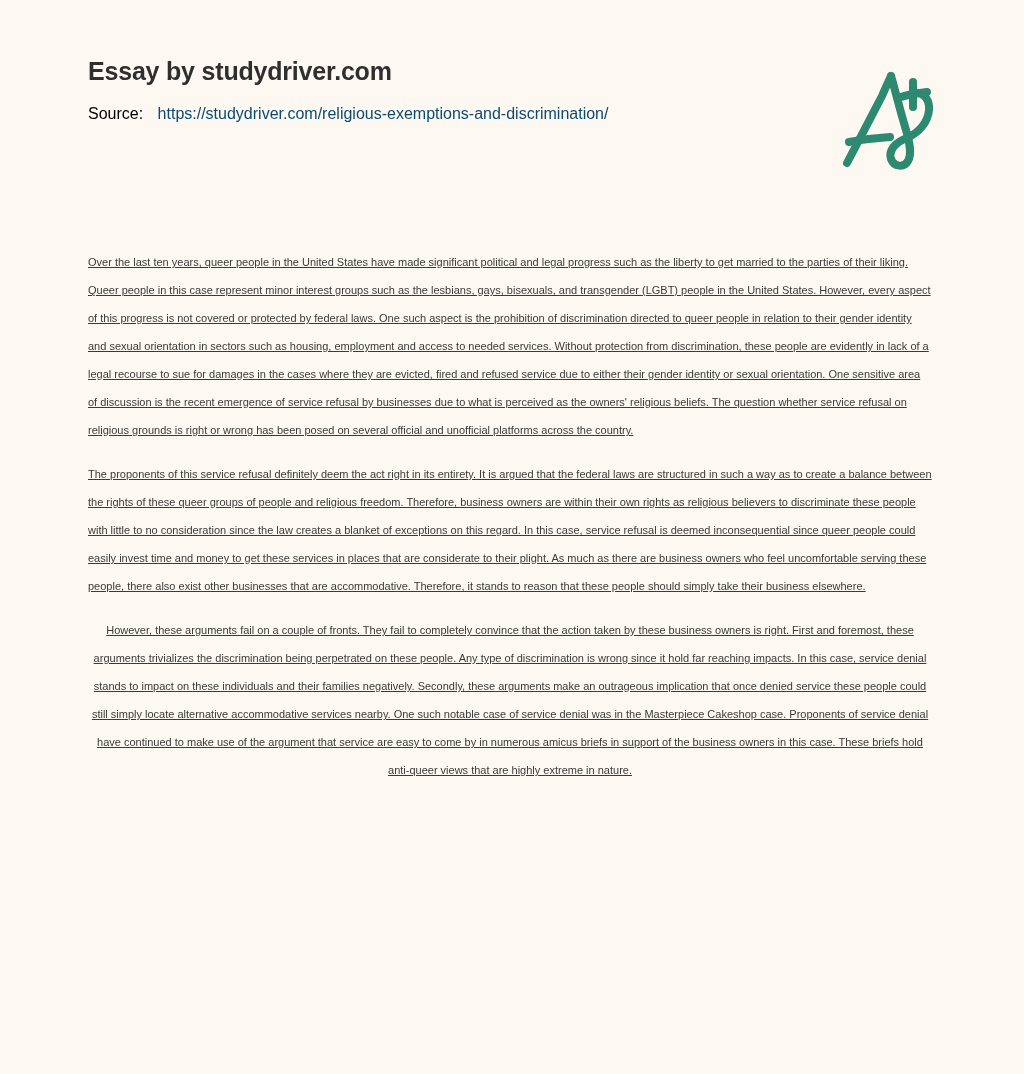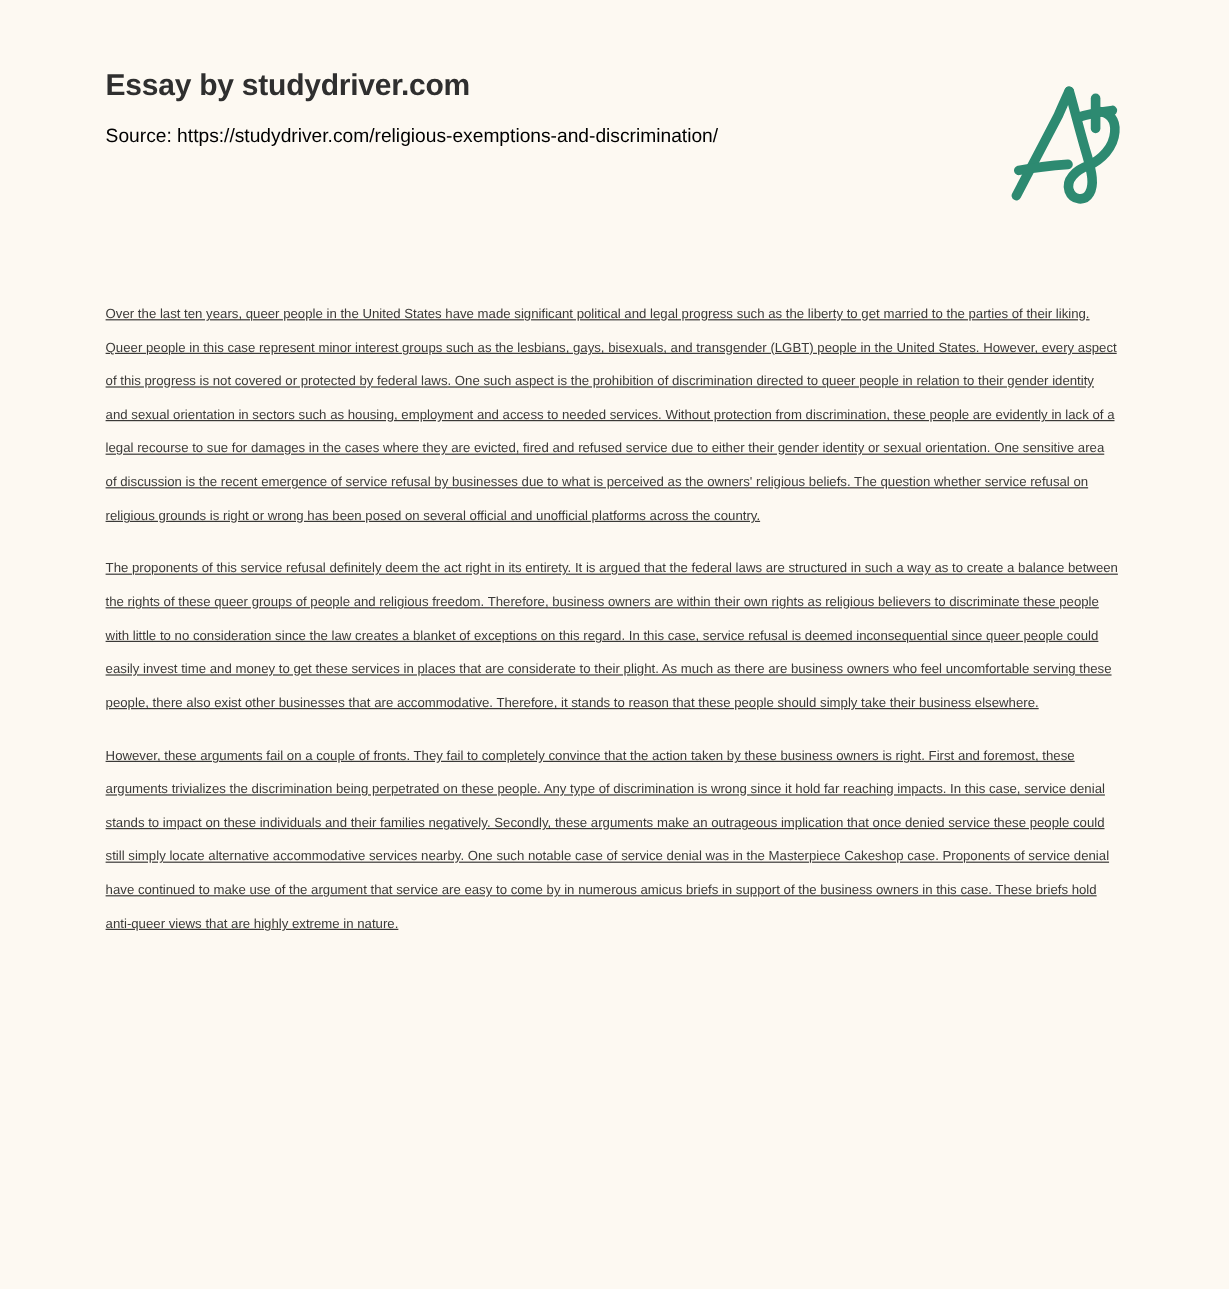--- a/index.html
+++ b/index.html
@@ -45,22 +45,23 @@
   .source-line {
     margin-top: 18px;
     font-size: 16px;
     line-height: 1.3;
     white-space: nowrap;
   }
   .source-label {
     color: #000000;
   }
   .source-url {
-    color: #000000;
+    color: #0c4a6e;
     text-decoration: none;
+    margin-left: 10px;
   }
 
   
   .logo {
     position: absolute;
     right: 74px;
     top: 62px;
     width: 120px;
     height: 112px;
   }
@@ -90,20 +91,21 @@
   .article-body p {
     margin: 0 0 16px 0;
     font-size: 11px;
     line-height: 28px;
     color: #3b3a38;
     text-align: left;
     text-decoration: underline;
   }
   .article-body p:last-child {
     margin-bottom: 12px;
+    text-align: center;
   }
 </style>
 </head>
 <body>
 
 <div class="page">
 
   <div class="header">
     <div class="brand-line">Essay by studydriver.com</div>
     <div class="source-line">

